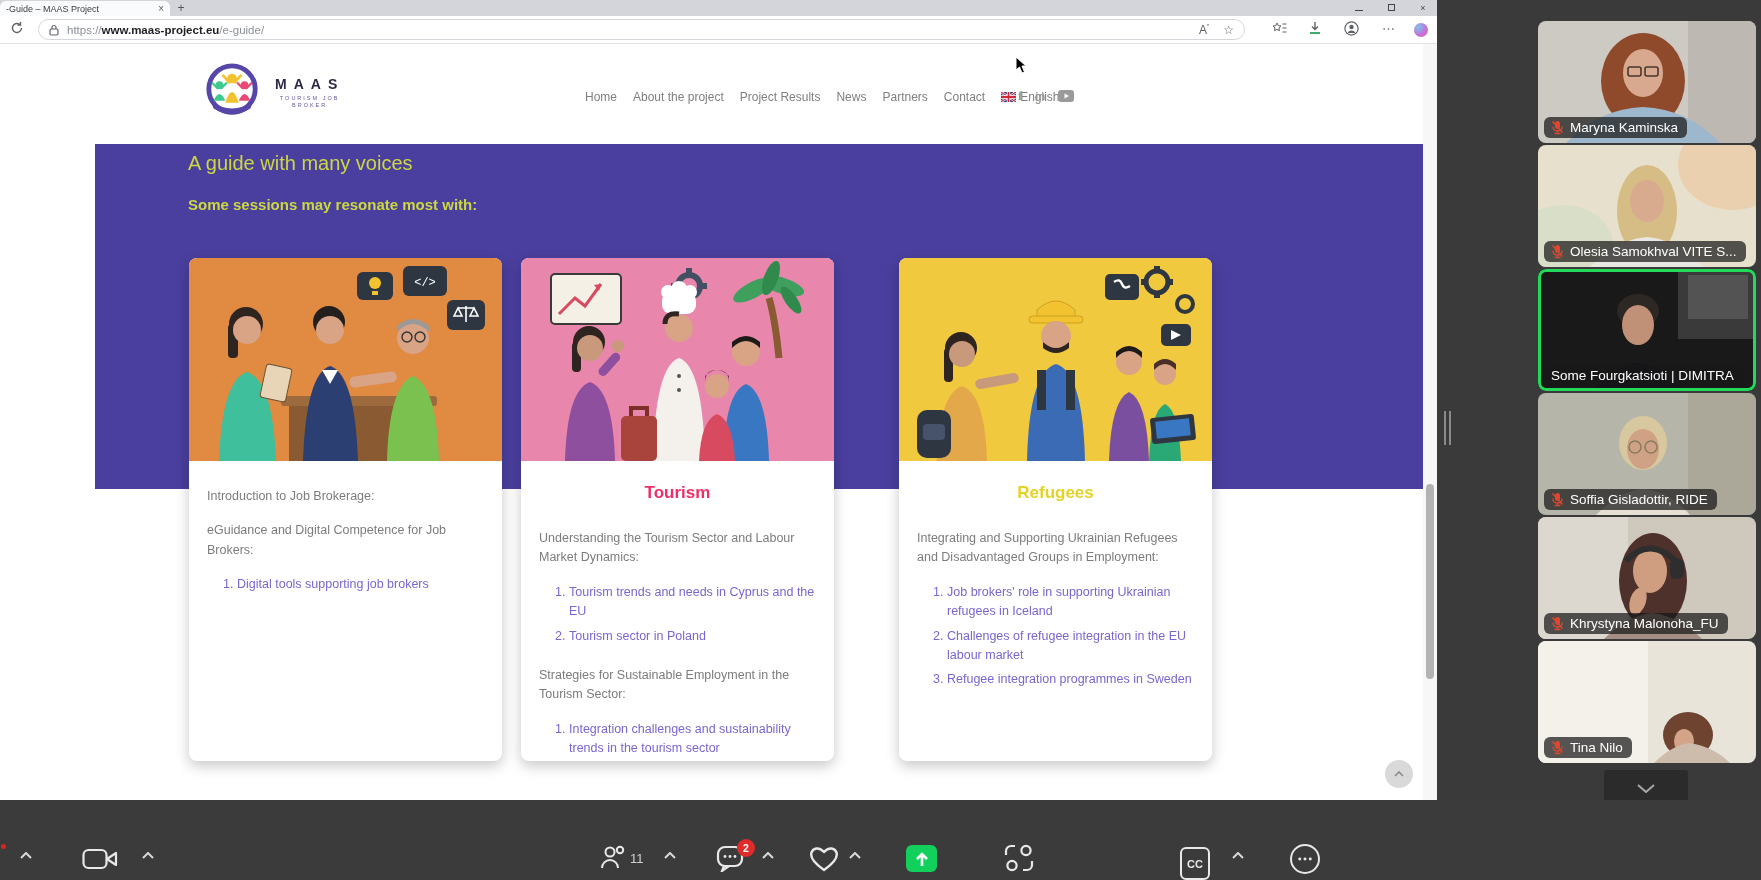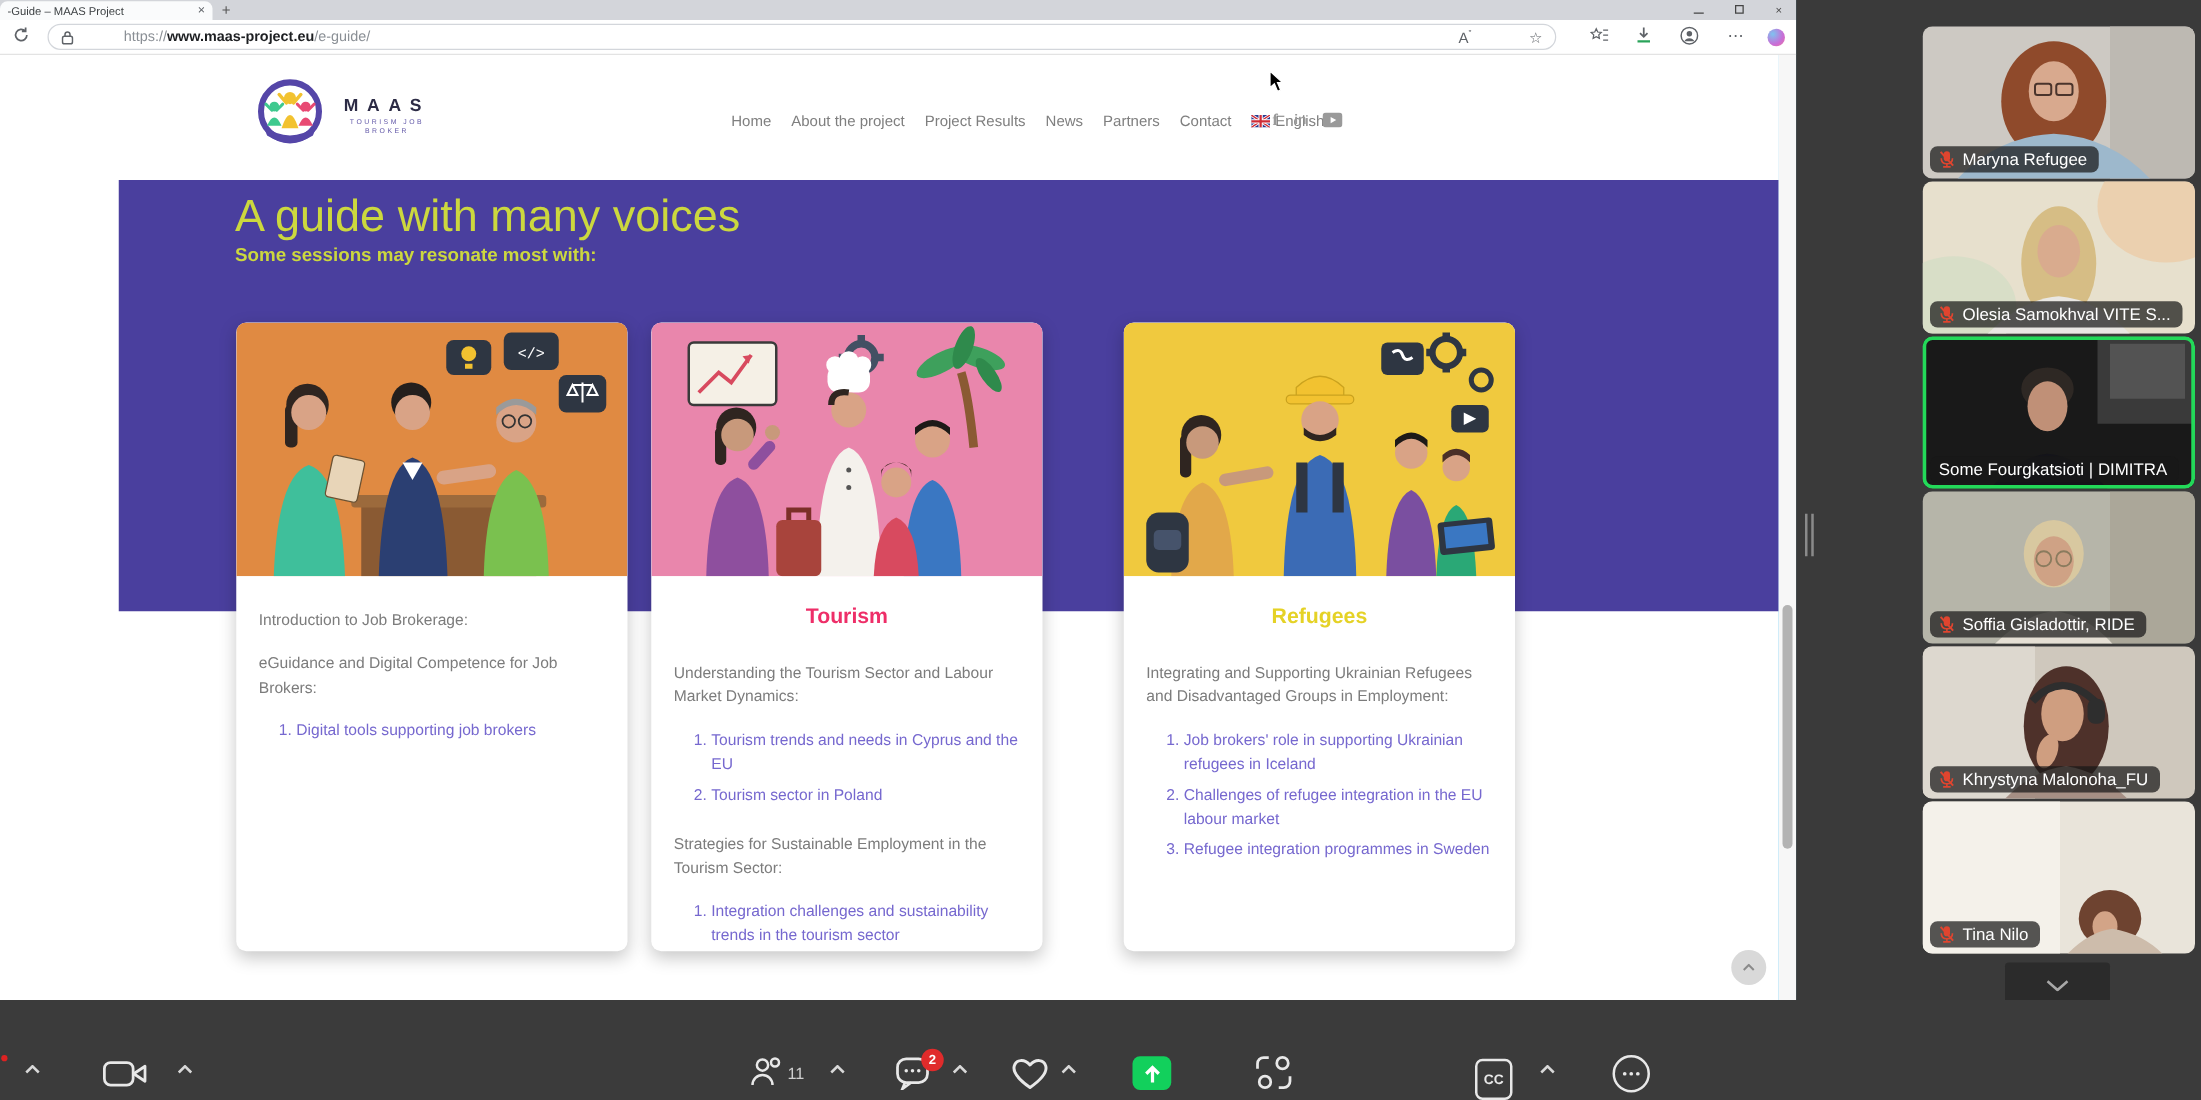--- a/index.html
+++ b/index.html
@@ -16,21 +16,21 @@
   .tab-close{color:#5f6368;font-size:10px;line-height:1;}
   .newtab{width:22px;text-align:center;font-size:12px;color:#555;line-height:15px;}
   .wincontrols{position:absolute;right:6px;top:0;height:16px;display:flex;gap:16px;align-items:center;}
   .wc{width:16px;text-align:center;color:#444;font-size:9px;line-height:1;}
   .wc-min{display:inline-block;width:8px;border-bottom:1px solid #444;height:5px;}
   .wc-max{display:inline-block;width:7px;height:7px;border:1px solid #444;}
 
   .toolbar{position:relative;height:28px;background:#fff;border-bottom:1px solid #e3e3e3;}
   .refresh-ic{position:absolute;left:10px;top:5px;}
   .addressbar{position:absolute;left:38px;top:3px;width:1207px;height:21px;border:1px solid #d3d6db;
-              border-radius:11px;display:flex;align-items:center;padding:0 10px;font-size:11.5px;background:#fff;gap:32px;}
+              border-radius:11px;display:flex;align-items:center;padding:0 10px;font-size:11.5px;background:#fff;}
   .url-scheme,.url-path{color:#8a8f95;}
   .url-domain{color:#1d1f22;font-weight:bold;}
   .ab-spacer{flex:1;}
   .ab-ic{color:#5f6368;font-size:12px;margin-left:14px;}
   .tb-ic{position:absolute;top:5px;color:#5f6368;font-size:13px;}
   .copilot-orb{position:absolute;top:7px;left:1414px;width:14px;height:14px;border-radius:50%;
                background:radial-gradient(circle at 30% 30%,#7ec3f0,#c86dd7 60%,#f0739a);}
 
   
   .viewport{position:absolute;left:0;top:44px;width:1423px;height:756px;background:#fff;overflow:hidden;padding-left:33px;}
@@ -40,21 +40,21 @@
   .logo-name{font-size:14px;font-weight:bold;letter-spacing:7px;color:#2c2b45;}
   .logo-sub{font-size:5.5px;letter-spacing:2px;color:#6258a8;margin-top:3px;}
   .main-nav{position:absolute;left:585px;top:46px;display:flex;gap:16px;font-size:12px;color:#7f7f7f;align-items:center;}
   .nav-item{cursor:pointer;white-space:nowrap;}
   .lang-item{display:flex;align-items:center;gap:4px;}
   .socials{position:absolute;left:1018px;top:44px;display:flex;gap:13px;align-items:center;color:#9a9a9a;}
   .soc-f{font-weight:bold;font-size:13px;font-family:"Liberation Serif",serif;}
   .soc-in{font-weight:bold;font-size:11px;}
 
   .hero{position:absolute;left:95px;top:100px;width:1328px;height:345px;background:#4a3f9e;}
-  .hero-title{position:absolute;left:93px;top:8px;font-size:36px;font-weight:500;color:#ccd83e;}
+  .hero-title{position:absolute;left:93px;top:8px;font-size:20px;font-weight:500;color:#ccd83e;}
   .hero-sub{position:absolute;left:93px;top:52px;font-size:15px;font-weight:bold;color:#ccd83e;}
 
   .card{position:absolute;top:214px;width:313px;height:503px;background:#fff;border-radius:8px;
         box-shadow:0 5px 14px rgba(0,0,0,.22);overflow:hidden;}
   .card1{left:189px;} .card2{left:521px;} .card3{left:861px;margin-left:38px;}
   .card-illu{width:100%;height:203px;display:block;}
   .card-title{margin-top:22px;text-align:center;font-size:17px;font-weight:bold;}
   .card-body{padding:26px 18px 0 18px;font-size:12.5px;color:#7c7c7c;line-height:1.55;}
   .card-sec-heading{margin-bottom:15px;}
   .card-ol{margin:0 0 20px 0;padding-left:30px;color:#7668cf;}
@@ -383,21 +383,21 @@
           <rect x="107" y="46" width="13" height="9" rx="2" fill="none" stroke="#4a342c" stroke-width="1.6"></rect>
           <path d="M28 122 Q60 88 105 86 Q150 88 182 122 Z" fill="#9db8cc"></path>
         </svg>
         <div class="name-label">
           <svg class="mute-icon" width="13" height="15" viewBox="0 0 13 15">
             <rect x="4" y="1" width="5" height="8" rx="2.5" fill="var(--mute-red,#e0452f)"></rect>
             <path d="M2 6.5q0 4.5 4.5 4.5T11 6.5" fill="none" stroke="var(--mute-red,#e0452f)" stroke-width="1.3"></path>
             <path d="M6.5 11v2.5M3.5 13.5h6" stroke="var(--mute-red,#e0452f)" stroke-width="1.3"></path>
             <path d="M1.5 1.5L11.5 12.5" stroke="var(--mute-red,#e0452f)" stroke-width="1.6"></path>
             </svg>
-          <span>Maryna Refugee</span>
+          <span>Maryna Kaminska</span>
         </div>
       </div>
 
       <div class="tile">
         <svg class="tile-bg" viewBox="0 0 218 122" preserveAspectRatio="none">
           <rect width="218" height="122" fill="#e7e0cd"></rect>
           <ellipse cx="195" cy="20" rx="55" ry="45" fill="#edc9a2" opacity=".7"></ellipse>
           <ellipse cx="25" cy="100" rx="50" ry="40" fill="#cfdcc3" opacity=".6"></ellipse>
           <ellipse cx="109" cy="66" rx="30" ry="46" fill="#d6bd85"></ellipse>
           <ellipse cx="109" cy="56" rx="17" ry="21" fill="#d9ab8e"></ellipse>

